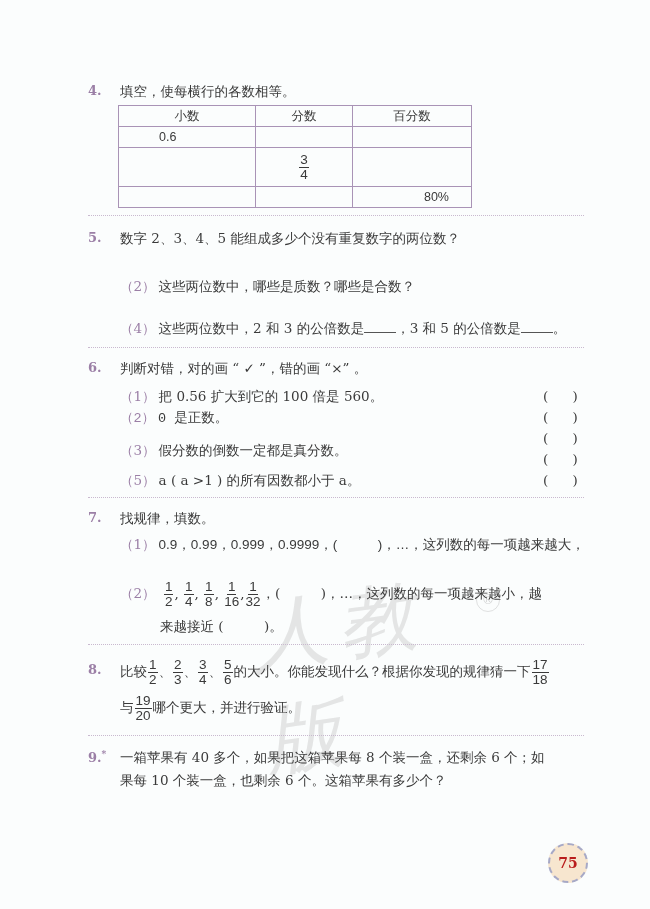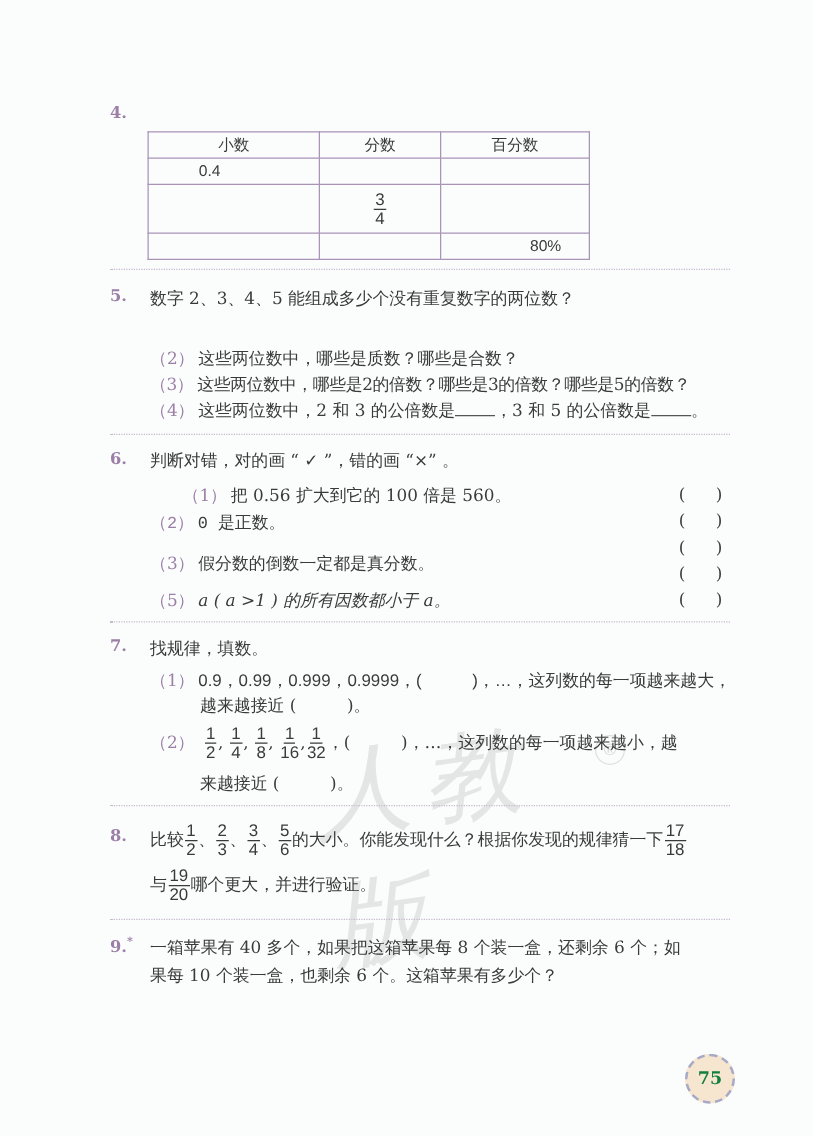--- a/index.html
+++ b/index.html
@@ -62,39 +62,40 @@
     color: rgba(170,170,170,0.5); font-size: 13px; text-align: center; line-height: 22px;
     font-family: "Liberation Sans", sans-serif;
   }
   .badge {
     position: absolute; left: 548px; top: 843px;
     width: 36px; height: 36px; border-radius: 50%;
     background: #f7e6cf;
     border: 2px dashed #a7a9c6;
     display: flex; align-items: center; justify-content: center;
     font-family: "DejaVu Serif", serif; font-weight: bold;
-    font-size: 14px; color: #15803d;
+    font-size: 14px; color: #b91c1c;
   }
 </style>
 </head>
 <body>
 
 <div class="page">
 
   <div class="section" style="top:83px; height:120px;">
     <span class="num">4.</span>
+    <span class="stem">填空，使每横行的各数相等。</span>
     <table class="t sans">
       <tbody>
           <tr>
         <th style="font-family:Liberation Mono, monospace;">小数</th>
         <th style="font-family:Liberation Sans, sans-serif;">分数</th>
         <th style="font-family:'DejaVu Serif',serif;">百分数</th>
       </tr>
       <tr>
-        <td class="left">0.4</td>
+        <td class="left">0.6</td>
         <td></td>
         <td></td>
       </tr>
       <tr class="tall">
         <td></td>
         <td>
           <span class="frac">
             <span class="n">3</span>
             <span class="d">4</span>
           </span>
@@ -111,64 +112,60 @@
   </div>
 
   <div class="sep" style="top:215px;"></div>
 
   <div class="section" style="top:230px; height:110px;">
     <span class="num">5.</span>
     <span class="stem">数字 2、3、4、5 能组成多少个没有重复数字的两位数？</span>
     <div class="sub" style="top:48px;">
       <span class="idx">（2）</span><span>这些两位数中，哪些是质数？哪些是合数？</span>
     </div>
-    <div class="sub" style="top:69px; letter-spacing:-0.3px;">
-      <span class="idx">（3）</span><span>这些两位数中，哪些是2的倍数？哪些是3的倍数？哪些是5的倍数？</span>
-    </div>
     <div class="sub" style="top:90px;">
       <span class="idx">（4）</span><span>这些两位数中，2 和 3 的公倍数是</span><span class="blank"></span><span>，3 和 5 的公倍数是</span><span class="blank"></span><span>。</span>
     </div>
   </div>
 
   <div class="sep" style="top:347px;"></div>
 
   <div class="section" style="top:360px; height:130px;">
     <span class="num">6.</span>
     <span class="stem">判断对错，对的画 “ ✓ ”，错的画 “×” 。</span>
-    <div class="sub" style="top:28px;margin-left:26px;">
+    <div class="sub" style="top:28px;">
       <span class="idx">（1）</span><span>把 0.56 扩大到它的 100 倍是 560。</span>
     </div>
     <span class="paren-judge" style="top:28px;">(    )</span>
     <div class="sub" style="top:49px;font-family:Liberation Mono, monospace;">
       <span class="idx">（2）</span><span>0 是正数。</span>
     </div>
     <span class="paren-judge" style="top:49px;">(    )</span>
     <div class="sub" style="top:82px;">
       <span class="idx">（3）</span><span>假分数的倒数一定都是真分数。</span>
     </div>
     <span class="paren-judge" style="top:70px;">(    )</span>
     <span class="paren-judge" style="top:91px;">(    )</span>
     <div class="sub" style="top:112px;">
-      <span class="idx">（5）</span><span style="font-style:italic;">a ( a &gt;1 ) 的所有因数都小于 a。</span>
+      <span class="idx">（5）</span><span style="">a ( a &gt;1 ) 的所有因数都小于 a。</span>
     </div>
     <span class="paren-judge" style="top:112px;">(    )</span>
   </div>
 
   <div class="sep" style="top:497px;"></div>
 
   <div class="watermark">人教版</div>
   <div class="reg">®</div>
 
   <div class="section" style="top:510px; height:130px;">
     <span class="num">7.</span>
     <span class="stem">找规律，填数。</span>
     <div class="sub" style="top:26px;">
       <span class="idx">（1）</span><span class="sans">0.9，0.99，0.999，0.9999，(　　　)，…，这列数的每一项越来越大，</span>
     </div>
-    <div class="sub" style="top:46px; left:72px;">越来越接近 (　　　)。</div>
     <div class="sub" style="top:70px;">
       <span class="idx">（2）</span>
       <span class="frac">
           <span class="n">1</span>
           <span>2</span>
         </span>,
       <span class="frac">
           <span class="n">1</span>
           <span>4</span>
         </span>,

